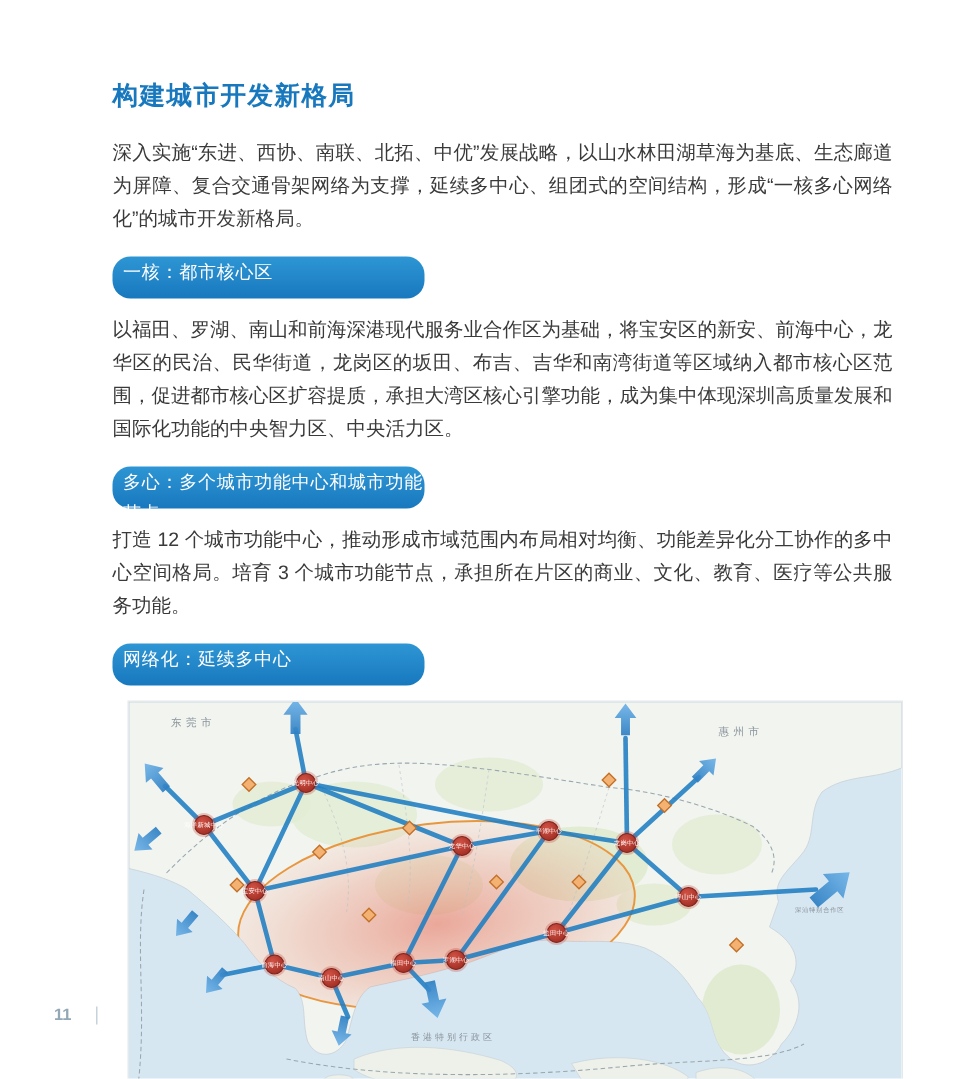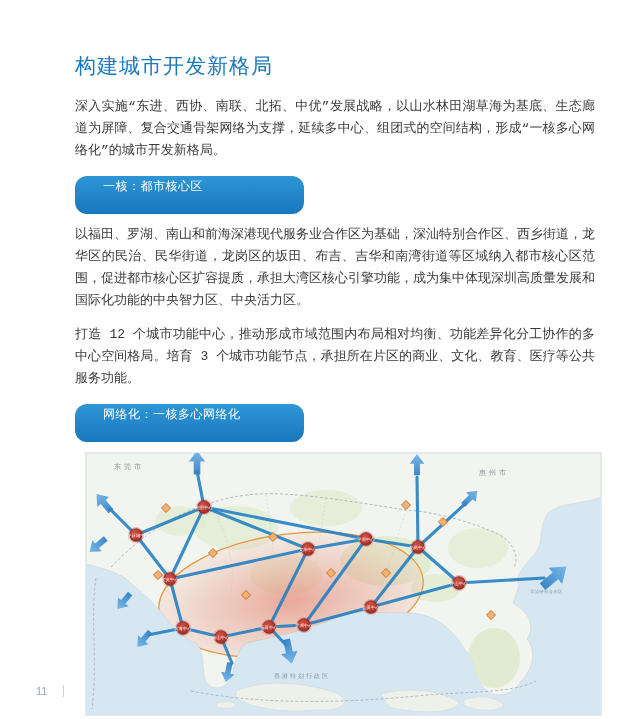--- a/index.html
+++ b/index.html
@@ -3,33 +3,33 @@
 <meta charset="utf-8">
 <style>
   html,body{margin:0;padding:0;}
   body{
     width:641px;height:719px;background:#ffffff;overflow:hidden;
     font-family:"Liberation Sans","DejaVu Sans",sans-serif;
     color:#3b3b3b;
   }
   .page{width:641px;height:719px;position:relative;box-sizing:border-box;padding:52px 46px 0 75px;}
   .page-title{
-    font-size:21px;font-weight:normal;color:#1878be;letter-spacing:1px;margin:0 0 16px 0;
+    font-size:17px;font-weight:bold;color:#1878be;letter-spacing:1px;margin:0 0 16px 0;
   }
   .para{
-    font-size:13px;line-height:22px;text-align:justify;color:#3a3a3a;margin:0 0 12px 0;font-family:Liberation Mono, monospace;
+    font-size:13px;line-height:22px;text-align:justify;color:#3a3a3a;margin:0 0 12px 0;
   }
   .badge{
-    display:block;width:201px;height:38px;line-height:21px;border-radius:12px;
+    display:block;width:201px;height:28px;line-height:21px;border-radius:12px;
     background:linear-gradient(180deg,#2e96d4,#1878be);
-    color:#ffffff;font-size:12px;padding-left:28px;margin:14px 0 10px 0;
+    color:#ffffff;font-size:12px;padding-left:7px;margin:14px 0 10px 0;
     letter-spacing:.5px;
   }
   .map-wrap{position:relative;margin:10px 0 0 10px;width:515px;height:262px;border:1px solid #e3e9ec;}
-  .page-footer{position:absolute;left:36px;bottom:22px;display:flex;align-items:center;}
+  .page-footer{position:absolute;left:36px;bottom:36px;display:flex;align-items:center;font-weight:bold;}
   .page-num{font-size:11px;color:#93a8b5;margin-right:16px;}
   .footer-bar{width:1px;height:12px;background:#c6d3da;}
   
   .axis{stroke:#1f7ec2;stroke-width:3.1;stroke-linecap:round;opacity:.88;}
   .fnode{fill:#f3b271;stroke:#c2702a;stroke-width:.9;}
   .arrow{fill:url(#arrowGrad);opacity:.92;}
   .halo{fill:rgba(190,60,45,.28);}
   .corec{fill:url(#redNode);stroke:#7e241d;stroke-width:.7;}
   .nlabel{fill:#ffffff;font-size:4.2px;text-anchor:middle;letter-spacing:.2px;}
   .rlabel{fill:#8a949c;text-anchor:start;}
@@ -38,29 +38,30 @@
 <body>
 
 <div class="page">
 
   <h1 class="page-title">构建城市开发新格局</h1>
 
   <p class="para">深入实施“东进、西协、南联、北拓、中优”发展战略，以山水林田湖草海为基底、生态廊道为屏障、复合交通骨架网络为支撑，延续多中心、组团式的空间结构，形成“一核多心网络化”的城市开发新格局。</p>
 
   <div>
     <span class="badge">一核：都市核心区</span>
-    <p class="para">以福田、罗湖、南山和前海深港现代服务业合作区为基础，深汕特别合作区、西乡街道，龙华区的民治、民华街道，龙岗区的坂田、布吉、吉华和南湾街道等区域纳入都市核心区范围，促进都市核心区扩容提质，承担大湾区核心引擎功能，成为集中体现深圳高质量发展和国际化功能的中央智力区、中央活力区。</p>
+    <p class="para">以福田、罗湖、南山和前海深港现代服务业合作区为基础，将宝安区的新安、前海中心，龙华区的民治、民华街道，龙岗区的坂田、布吉、吉华和南湾街道等区域纳入都市核心区范围，促进都市核心区扩容提质，承担大湾区核心引擎功能，成为集中体现深圳高质量发展和国际化功能的中央智力区、中央活力区。</p>
   </div>
 
   <div>
+    <span class="badge">多心：多个城市功能中心和城市功能节点</span>
     <p class="para">打造 12 个城市功能中心，推动形成市域范围内布局相对均衡、功能差异化分工协作的多中心空间格局。培育 3 个城市功能节点，承担所在片区的商业、文化、教育、医疗等公共服务功能。</p>
   </div>
 
   <div>
-    <span class="badge">网络化：一核多心网络化</span>
+    <span class="badge">网络化：延续多中心</span>
   </div>
 
   <div class="map-wrap">
     <svg id="mapsvg" width="515" height="262" viewBox="0 0 515 262" xmlns="http://www.w3.org/2000/svg">
       <defs>
         <radialGradient id="coreGrad" cx="50%" cy="55%" r="60%">
           <stop offset="0%" stop-color="#e2604a" stop-opacity="0.52"></stop>
           <stop offset="55%" stop-color="#e98a72" stop-opacity="0.32"></stop>
           <stop offset="100%" stop-color="#f3c0ac" stop-opacity="0.12"></stop>
         </radialGradient>

